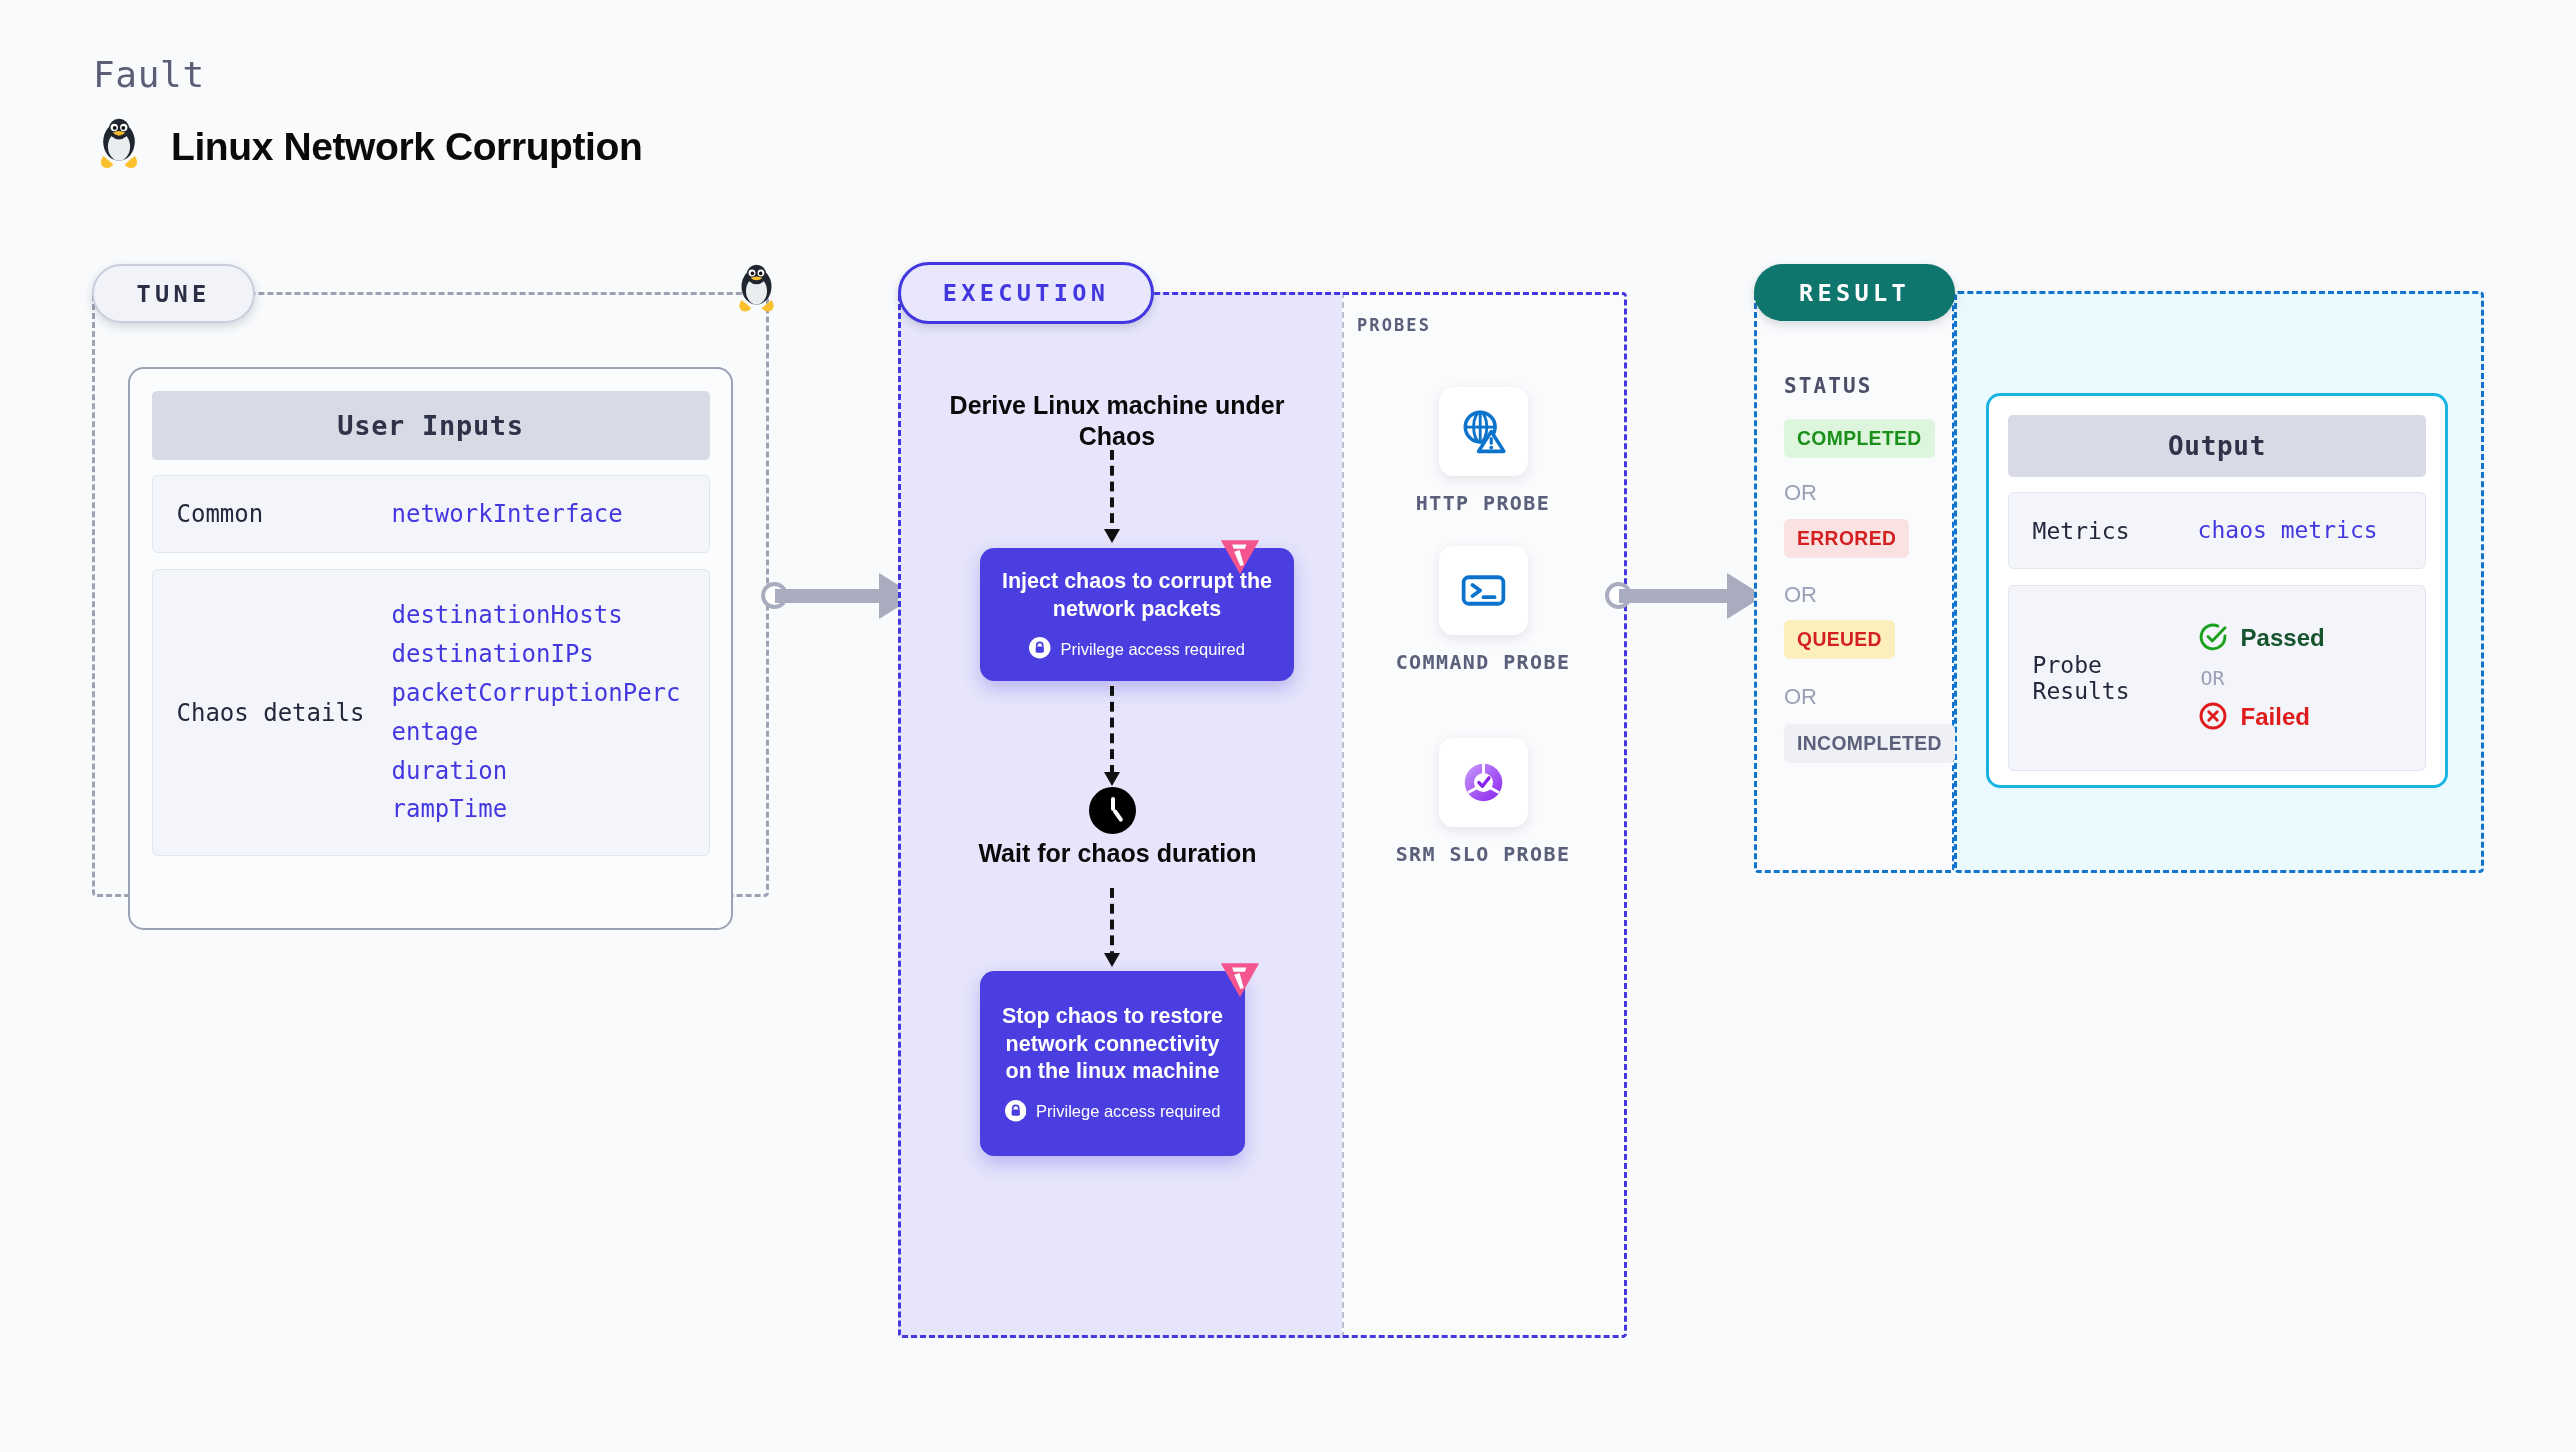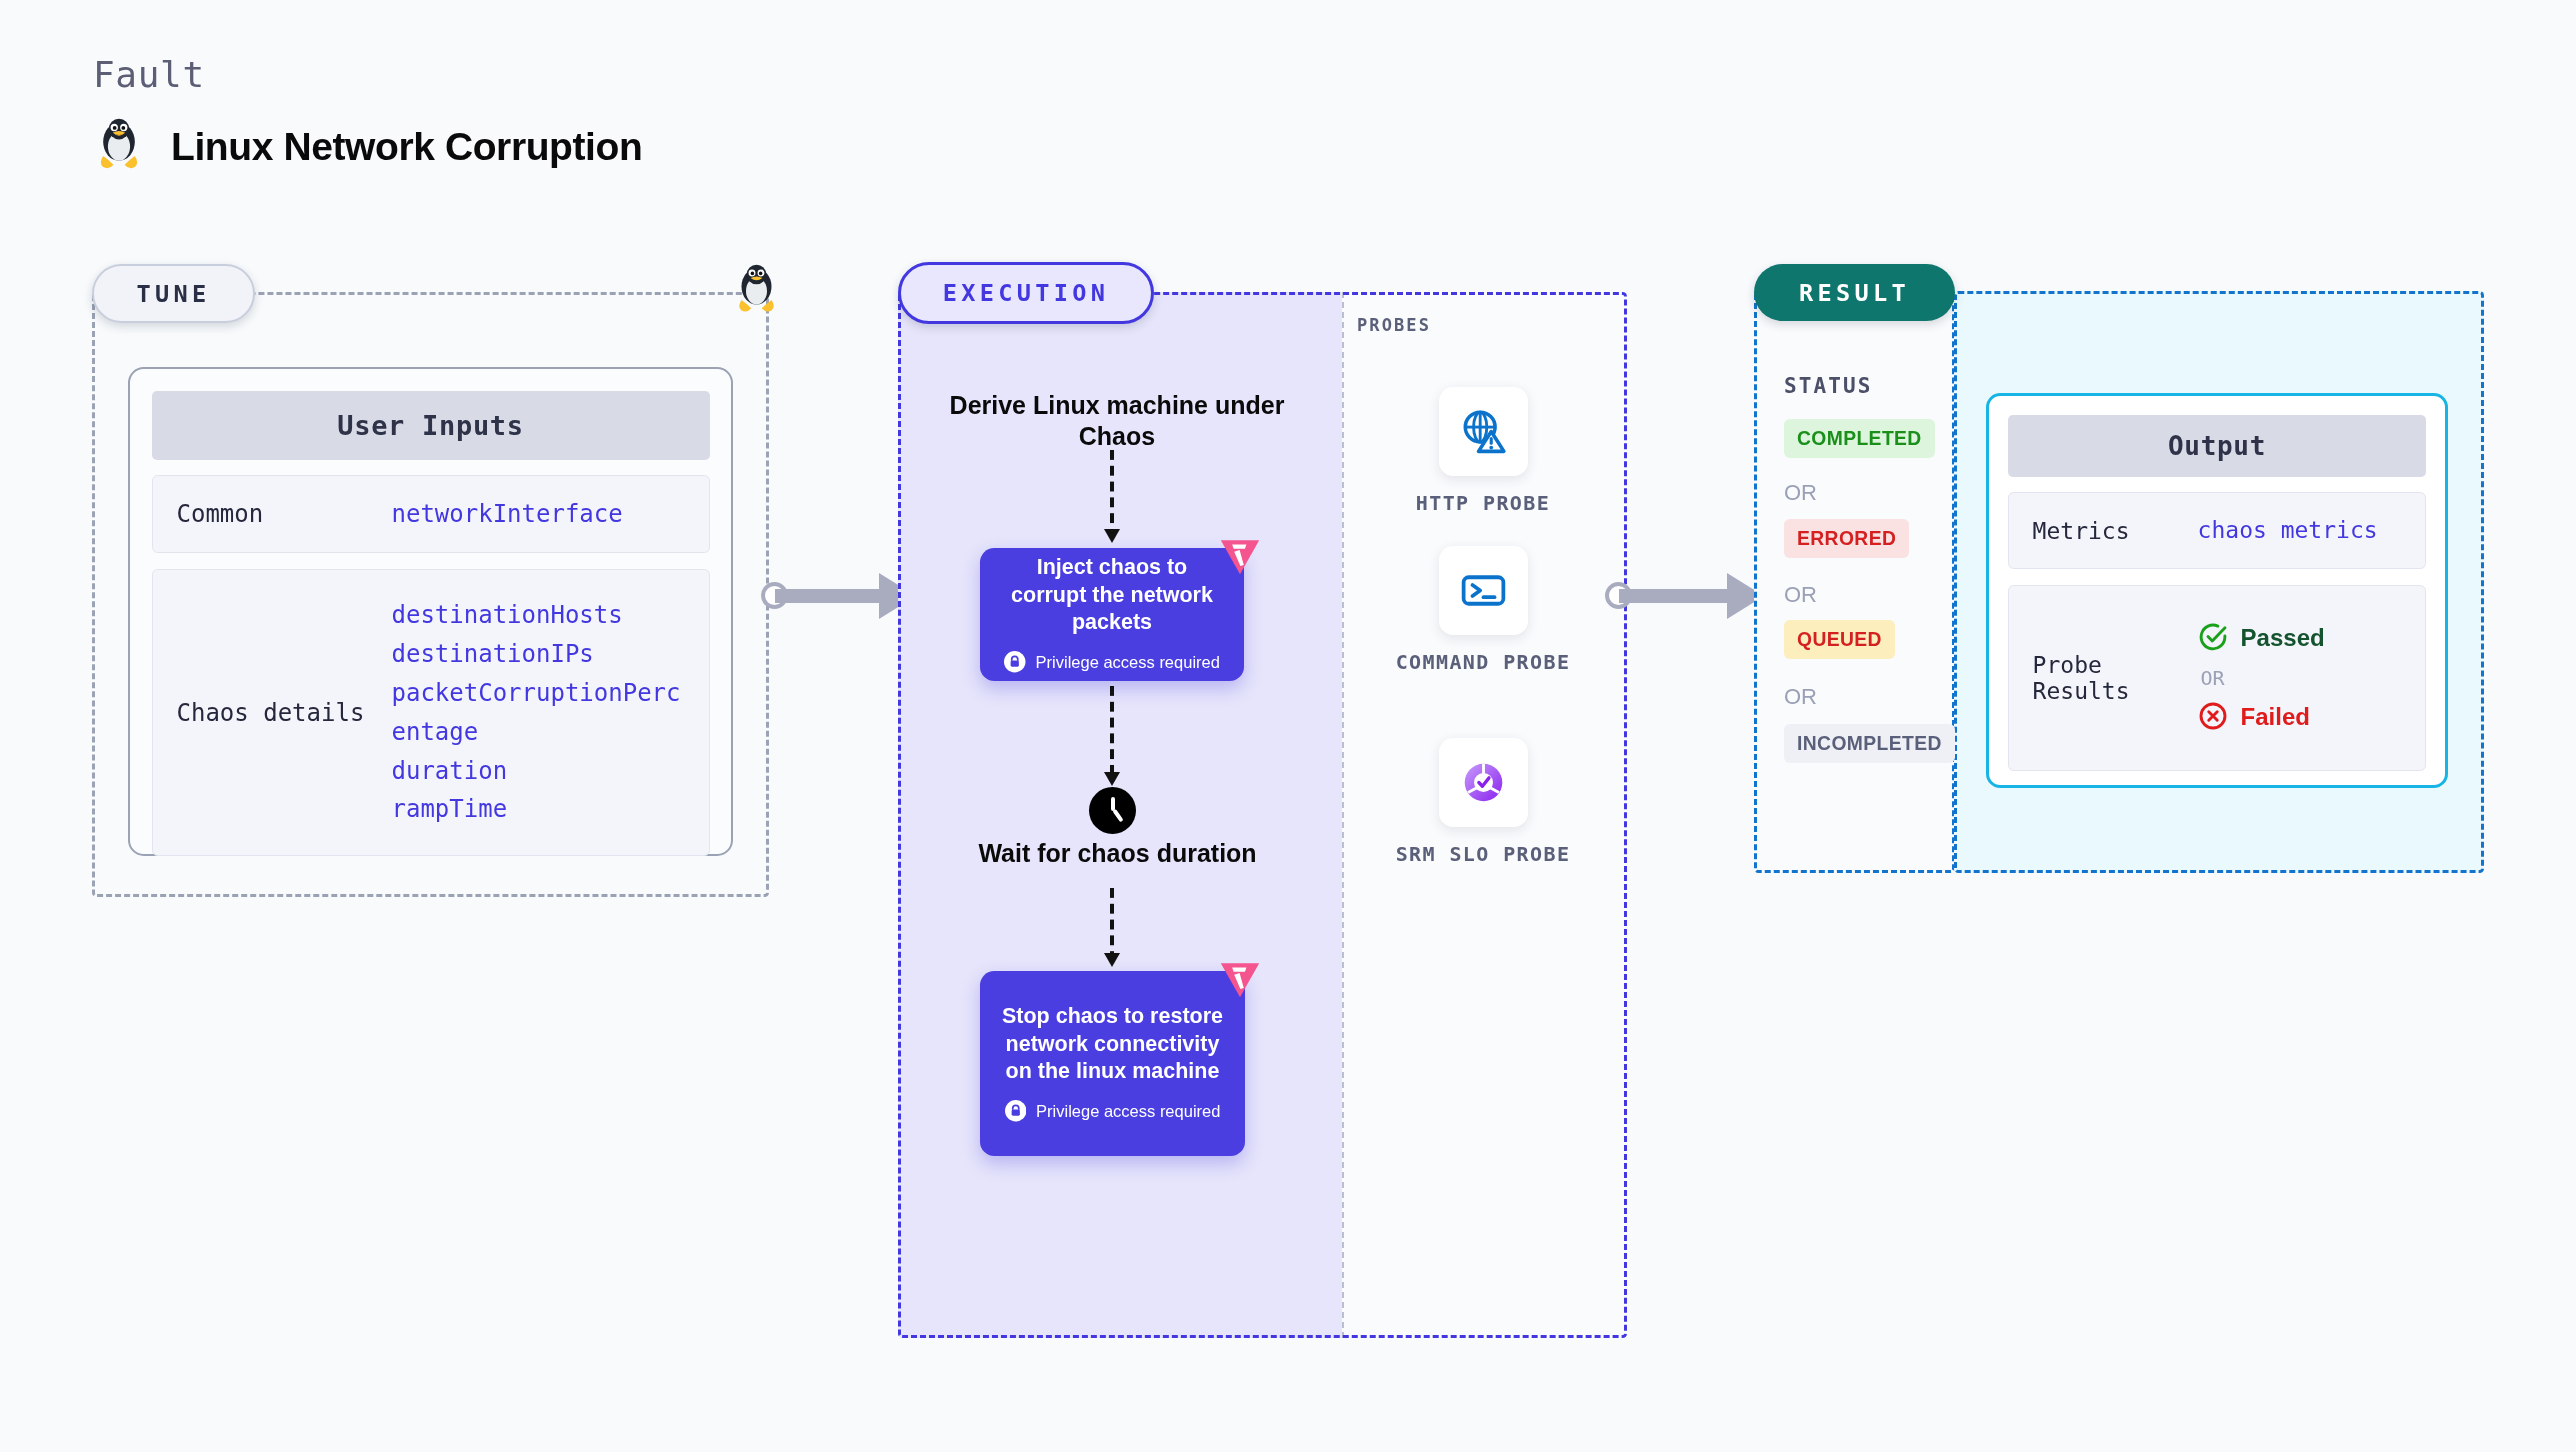--- a/index.html
+++ b/index.html
@@ -47,21 +47,21 @@
   #tune-panel { left: 92px; top: 292px; width: 677px; height: 605px; }
   #tune-panel .panel-body {
     border: 3.6px dashed #9aa2b4; background: transparent;
   }
   #tune-pill {
     left: 92px; top: 264px; width: 163px; height: 59px;
     background: #f1f3f8; color: #2b2f45; border: 2.9px solid #c9cedd;
   }
   .tune-card {
     position: absolute; left: 128px; top: 367px;
-    width: 605px; height: 489px;
+    width: 605px; height: 563px;
     background: #fbfcfe; border: 2.9px solid #9aa2b4;
     border-radius: 15.8px; padding: 21.5px;
   }
   .ui-header {
     height: 69px; background: #d8dae6; border-radius: 5px;
     display: flex; align-items: center; justify-content: center;
     font-family: "DejaVu Sans Mono", monospace;
     font-size: 27px; font-weight: 700; color: #2f3349; letter-spacing: 0.7px;
   }
   .ui-row {
@@ -118,21 +118,21 @@
   .action-node {
     position: absolute; background: #4a3ee0; border-radius: 14.3px;
     box-shadow: 0 7.2px 18.6px rgba(67,56,224,0.28);
     display: flex; flex-direction: column;
     align-items: center; justify-content: center;
     color: #fff; text-align: center; padding: 14.3px 21.5px;
   }
   .action-node .an-title { font-size: 21.5px; font-weight: 700; line-height: 1.28; }
   .an-priv { margin-top: 14.3px; display: flex; align-items: center; gap: 10px; }
   .an-priv .lbl { font-size: 16.5px; font-weight: 400; }
-  #node-inject { left: 980px; top: 548px; width: 264px; height: 133px; }
+  #node-inject { left: 980px; top: 548px; width: 314px; height: 133px; }
   #node-stop   { left: 980px; top: 971px; width: 265px; height: 185px; }
 
   .chaos-mark { position: absolute; width: 44px; height: 42px; z-index: 5; }
   #chaos-mark-1 { left: 1218px; top: 537px; }
   #chaos-mark-2 { left: 1218px; top: 960px; }
 
   .dotted-arrow { position: absolute; width: 4.3px; z-index: 2; }
   .dotted-arrow .ln {
     position: absolute; left: 0; top: 0; width: 4.3px; height: calc(100% - 13px);
     background-image: linear-gradient(#111 60%, transparent 0);

